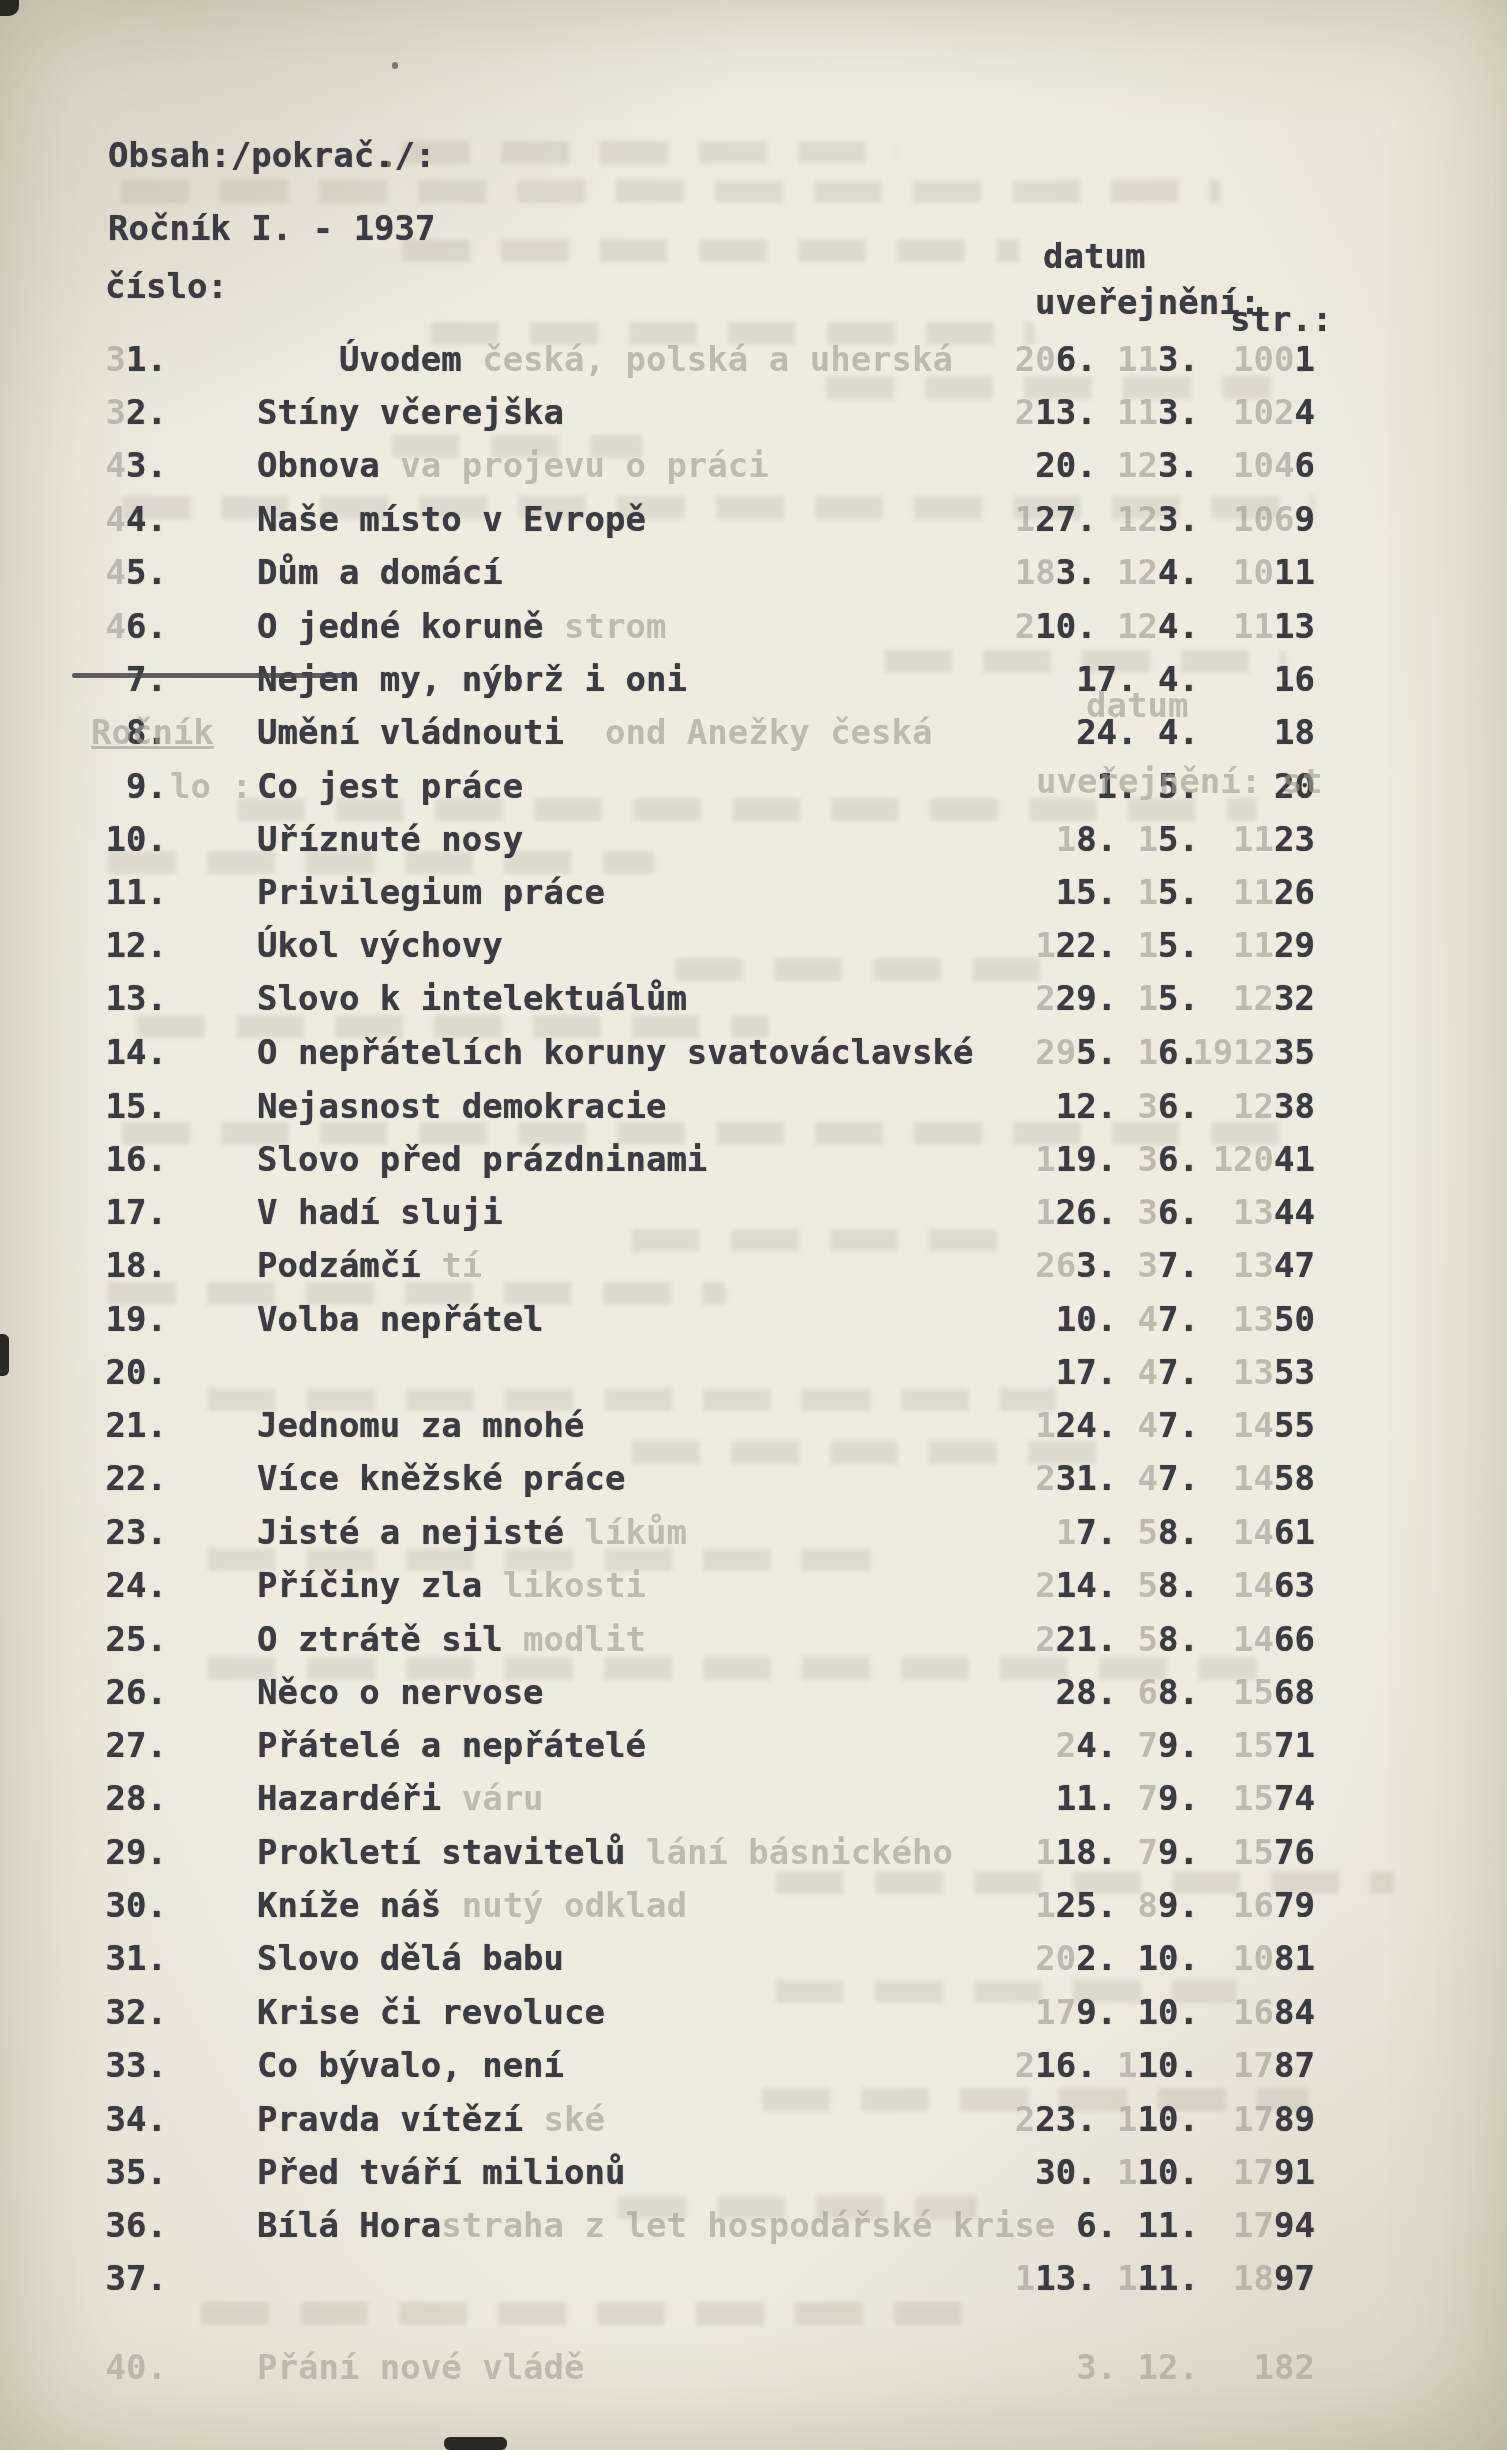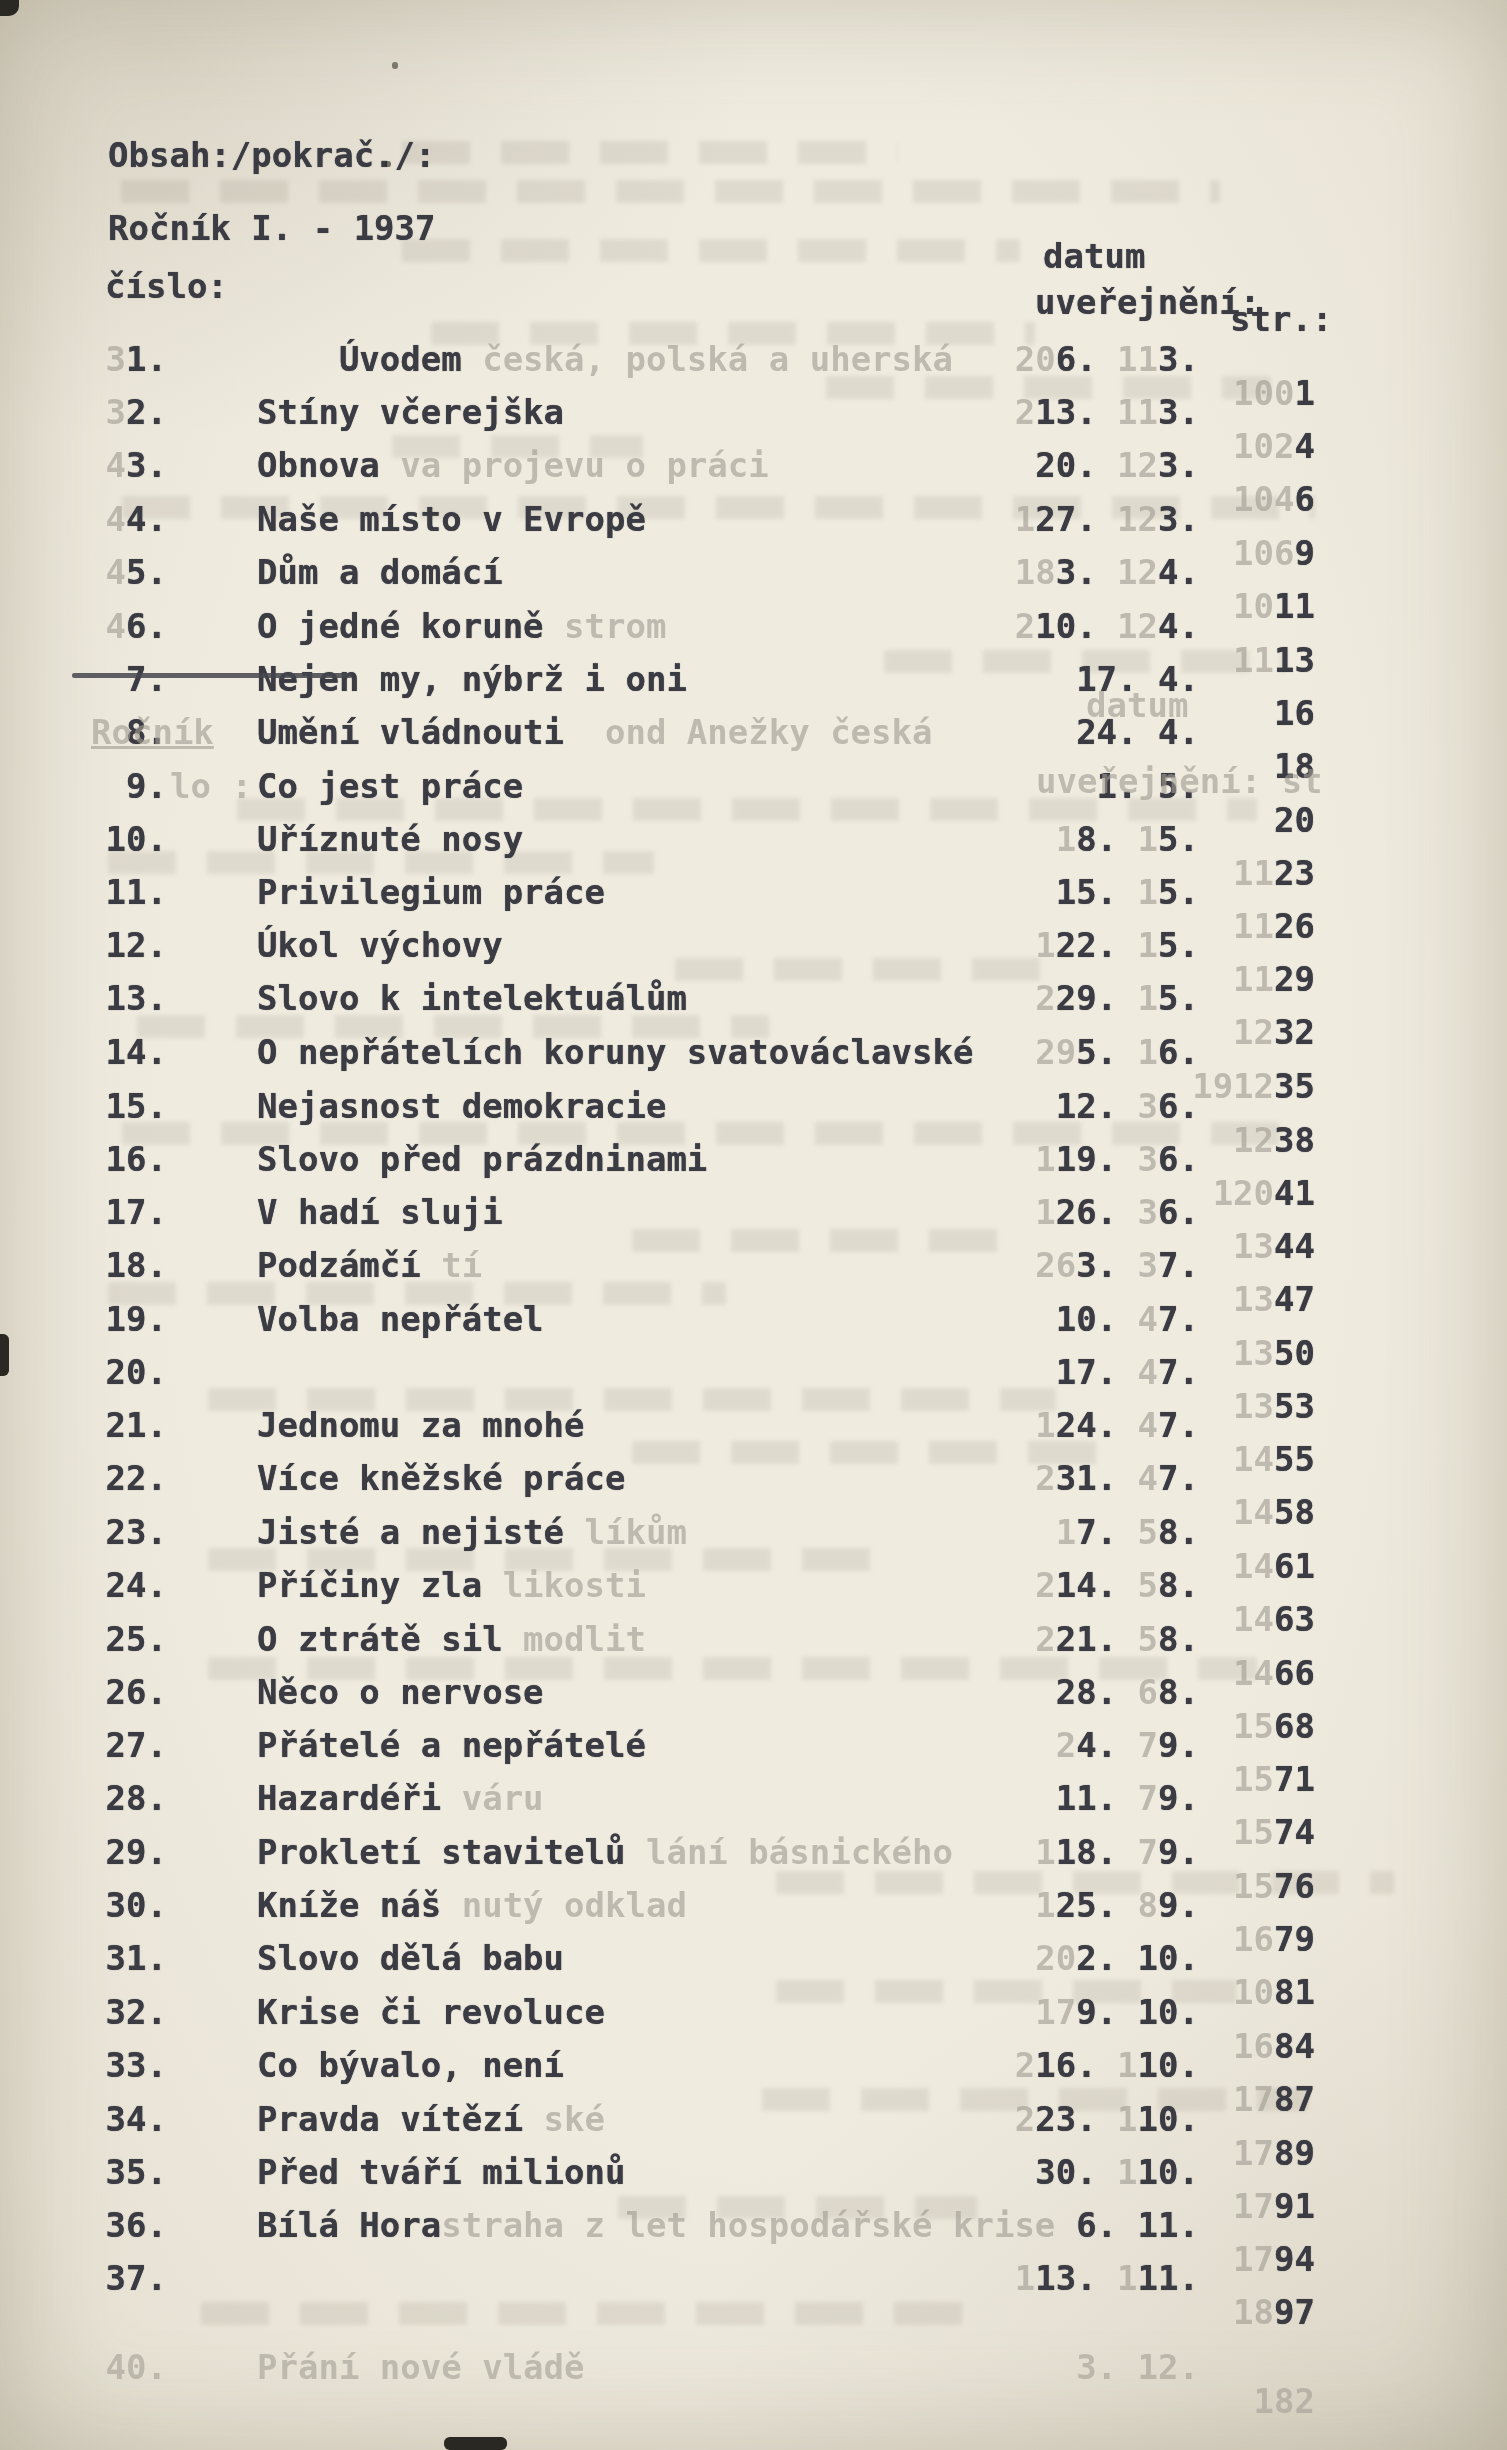--- a/index.html
+++ b/index.html
@@ -30,21 +30,21 @@
     filter:blur(0.6px);
     text-shadow:none;
     white-space:pre;
   }
   .abs{position:absolute;}
   .row{position:absolute;left:0;width:1507px;height:50px;}
   .cell{position:absolute;top:0;}
   .cell.num{left:59px;width:108px;text-align:right;}
   .cell.title{left:257px;}
   .cell.date{left:956px;width:243px;text-align:right;}
-  .cell.pg{left:1150px;width:165px;text-align:right;margin-top:34px;}
+  .cell.pg{left:1150px;width:165px;text-align:right;}
   .ghost-row .ink{color:#a29d93;opacity:.58;filter:blur(0.6px);text-shadow:none;}
   .strike{
     position:absolute;left:72px;top:673px;width:280px;height:5px;
     background:#46464e;filter:blur(0.7px);opacity:.85;border-radius:2.2px;
   }
   .bar{
     position:absolute;height:23px;
     background:repeating-linear-gradient(90deg,#776f60 0px,#776f60 68px,transparent 68px,transparent 99px);
     opacity:.13;filter:blur(1.9px);border-radius:2.9px;
   }

